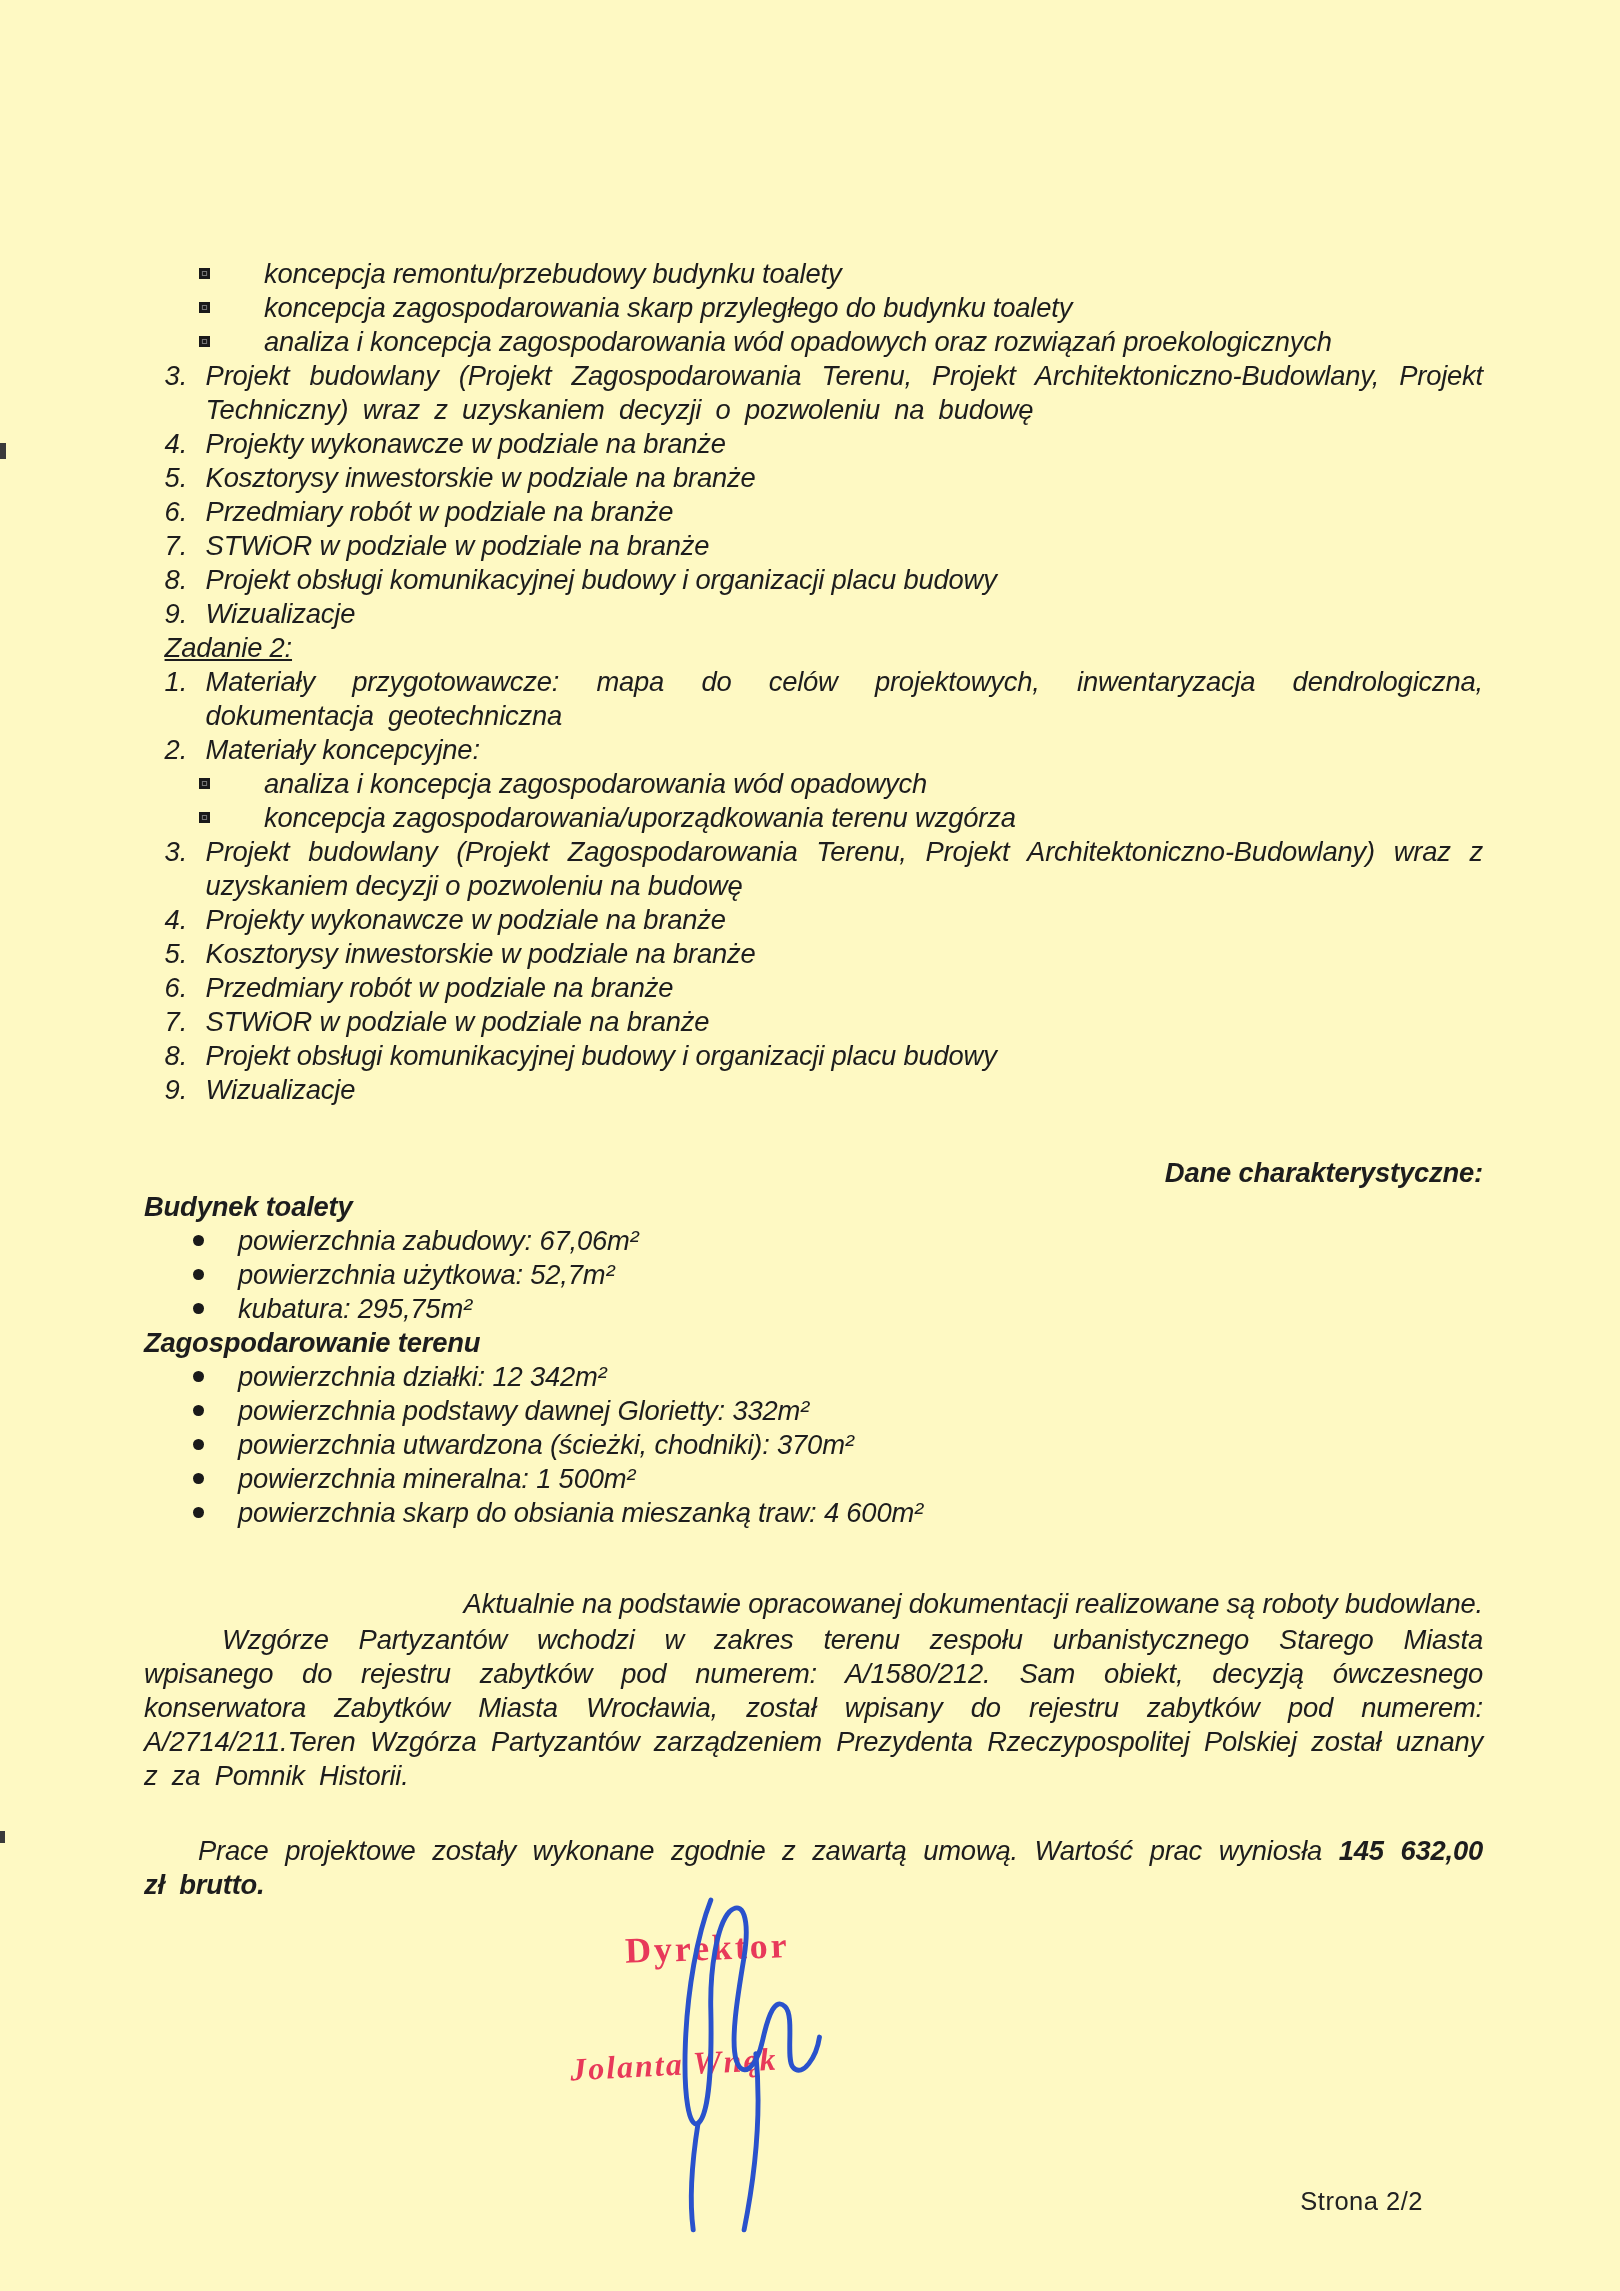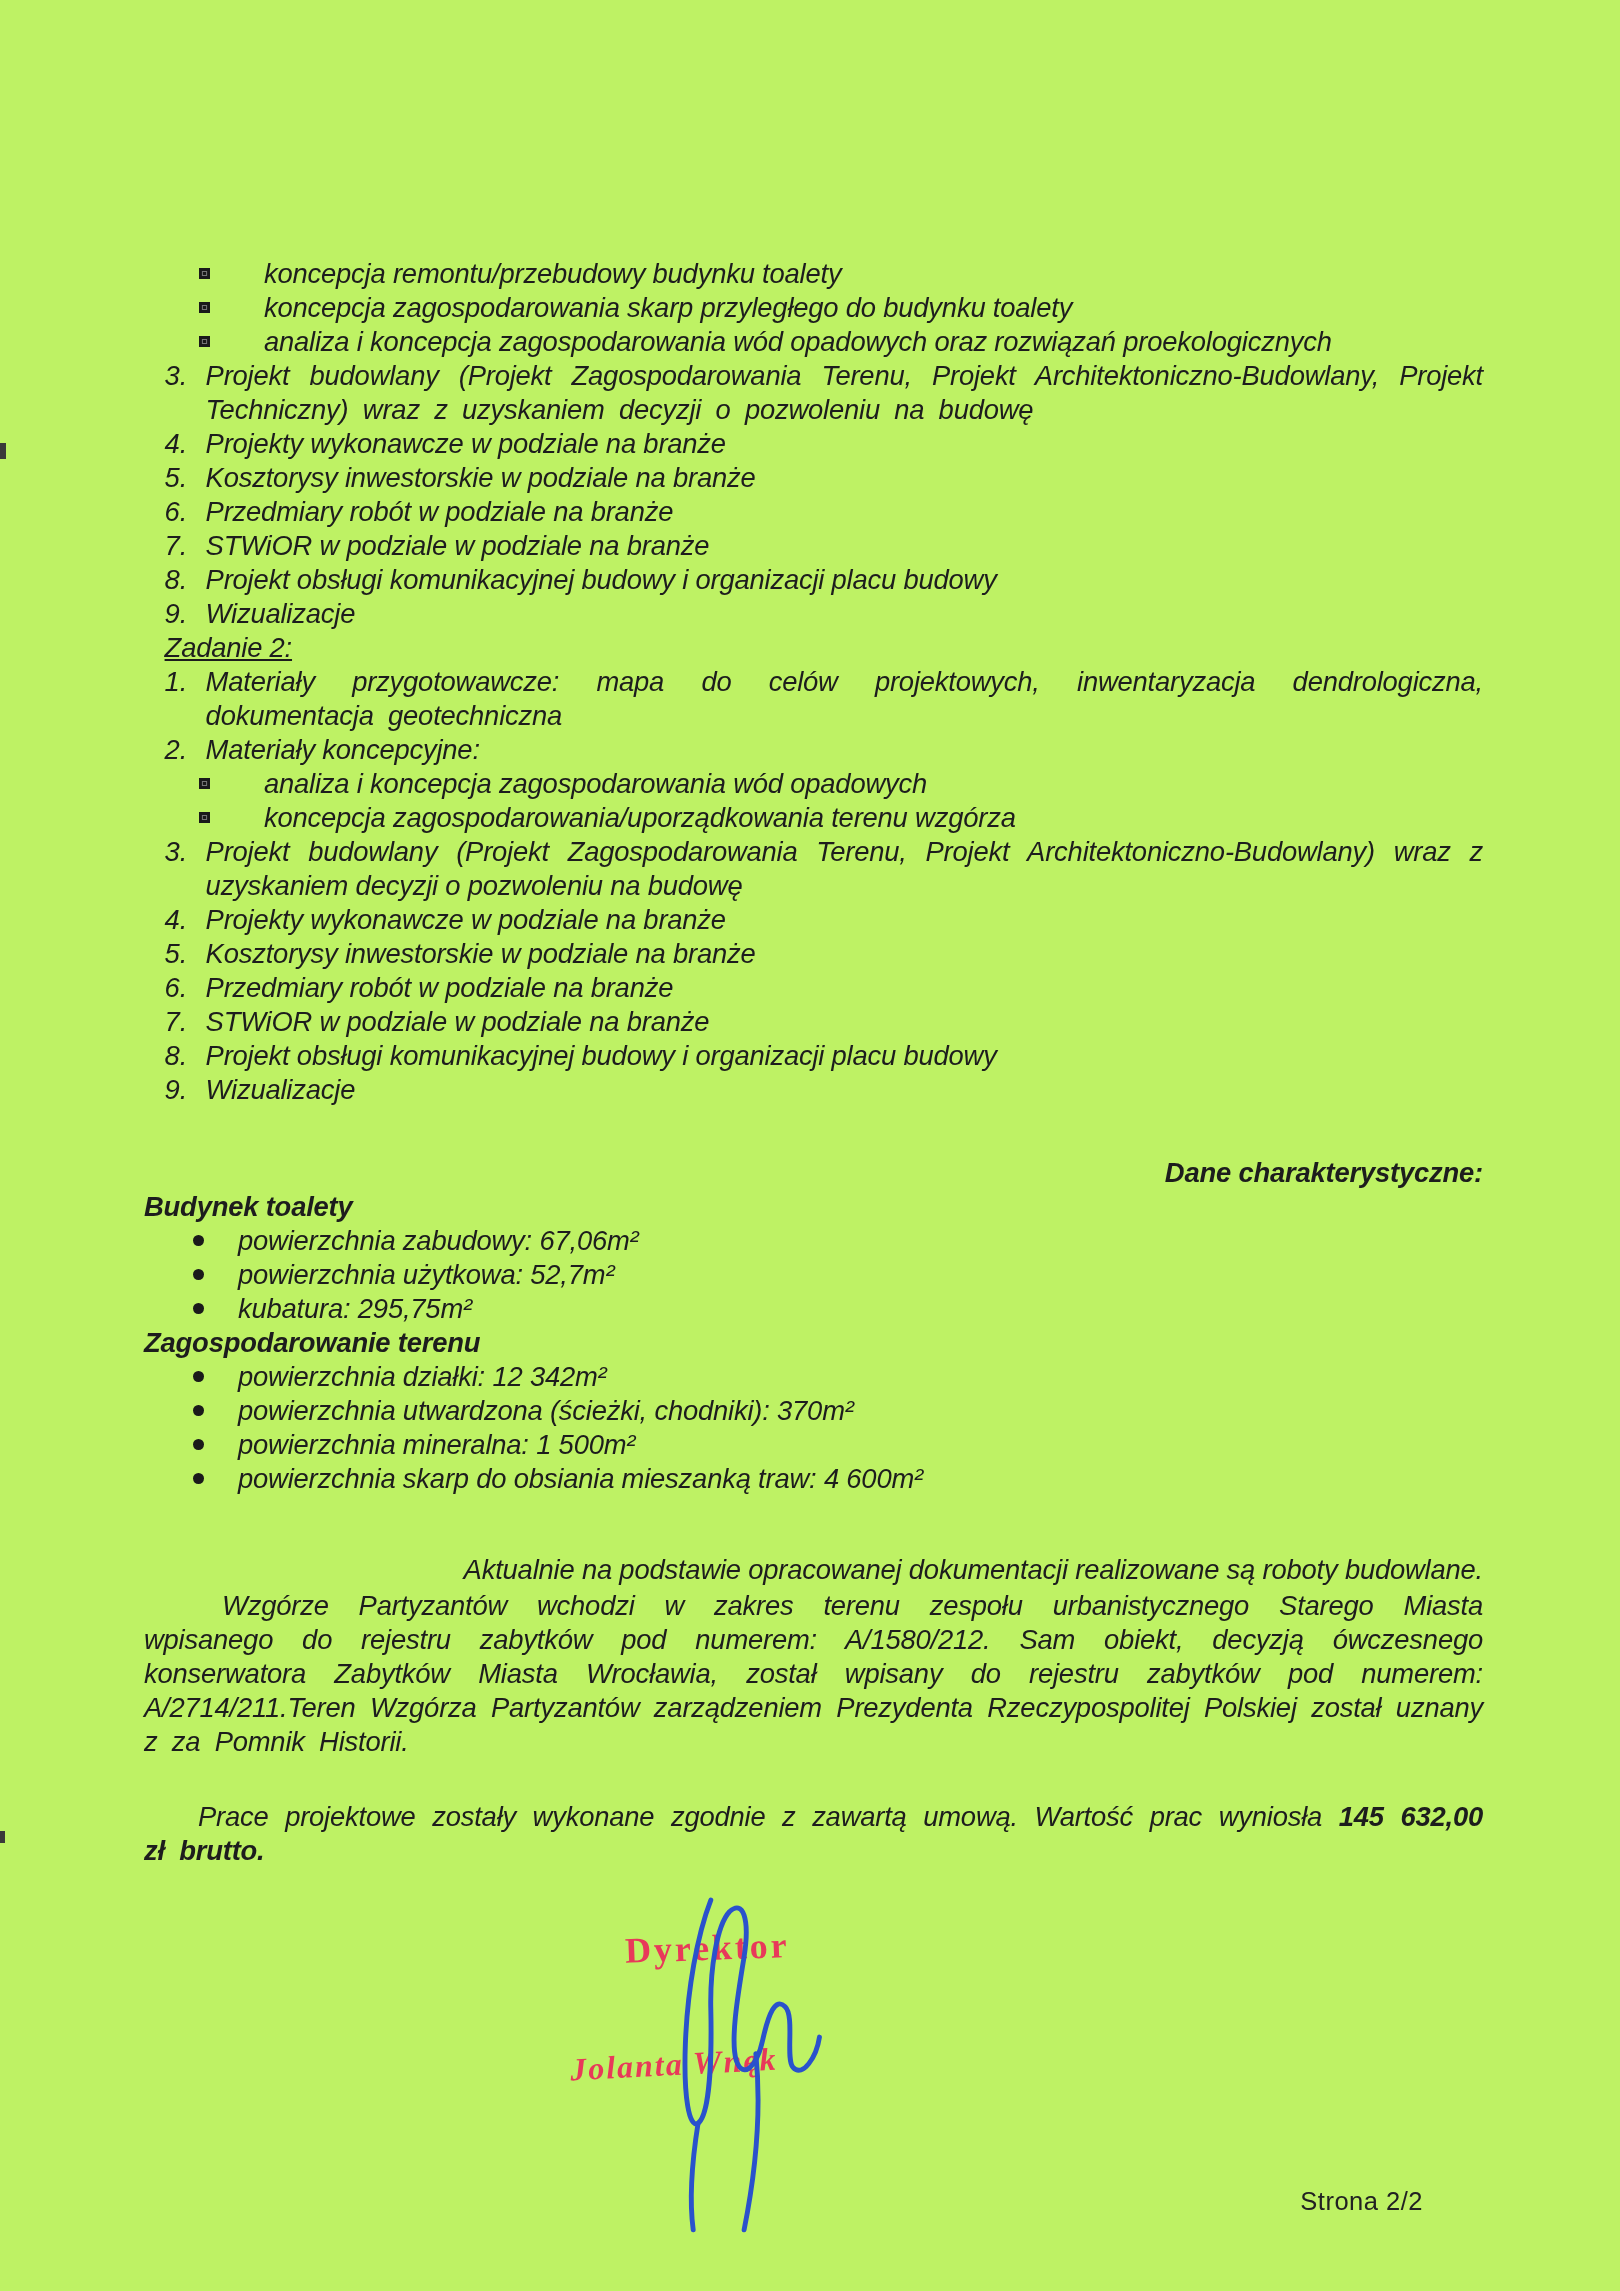--- a/index.html
+++ b/index.html
@@ -1,19 +1,19 @@
 <!DOCTYPE html>
 <html lang="pl"><head>
 <meta charset="utf-8">
 <style>
   html,body{margin:0;padding:0;background:#9a9a9a;}
   .page{
     position:relative;
     width:1620px;height:2292px;
-    background:#bef264;
+    background:#fef9c3;
     margin:0 auto;
     overflow:hidden;
     box-sizing:border-box;
     padding:257px 137px 0 144px;
     font-family:"Liberation Sans",sans-serif;
     font-style:italic;
     font-size:27.4px;
     line-height:34px;
     color:#1d1d1d;
     letter-spacing:-0.2px;
@@ -197,20 +197,26 @@
   <div class="db">
     <span class="m">
         <i></i>
       </span>
     <span class="x">powierzchnia działki: 12 342m²</span>
   </div>
   <div class="db">
     <span class="m">
         <i></i>
       </span>
+    <span class="x">powierzchnia podstawy dawnej Glorietty: 332m²</span>
+  </div>
+  <div class="db">
+    <span class="m">
+        <i></i>
+      </span>
     <span class="x">powierzchnia utwardzona (ścieżki, chodniki): 370m²</span>
   </div>
   <div class="db">
     <span class="m">
         <i></i>
       </span>
     <span class="x">powierzchnia mineralna: 1 500m²</span>
   </div>
   <div class="db">
     <span class="m">

